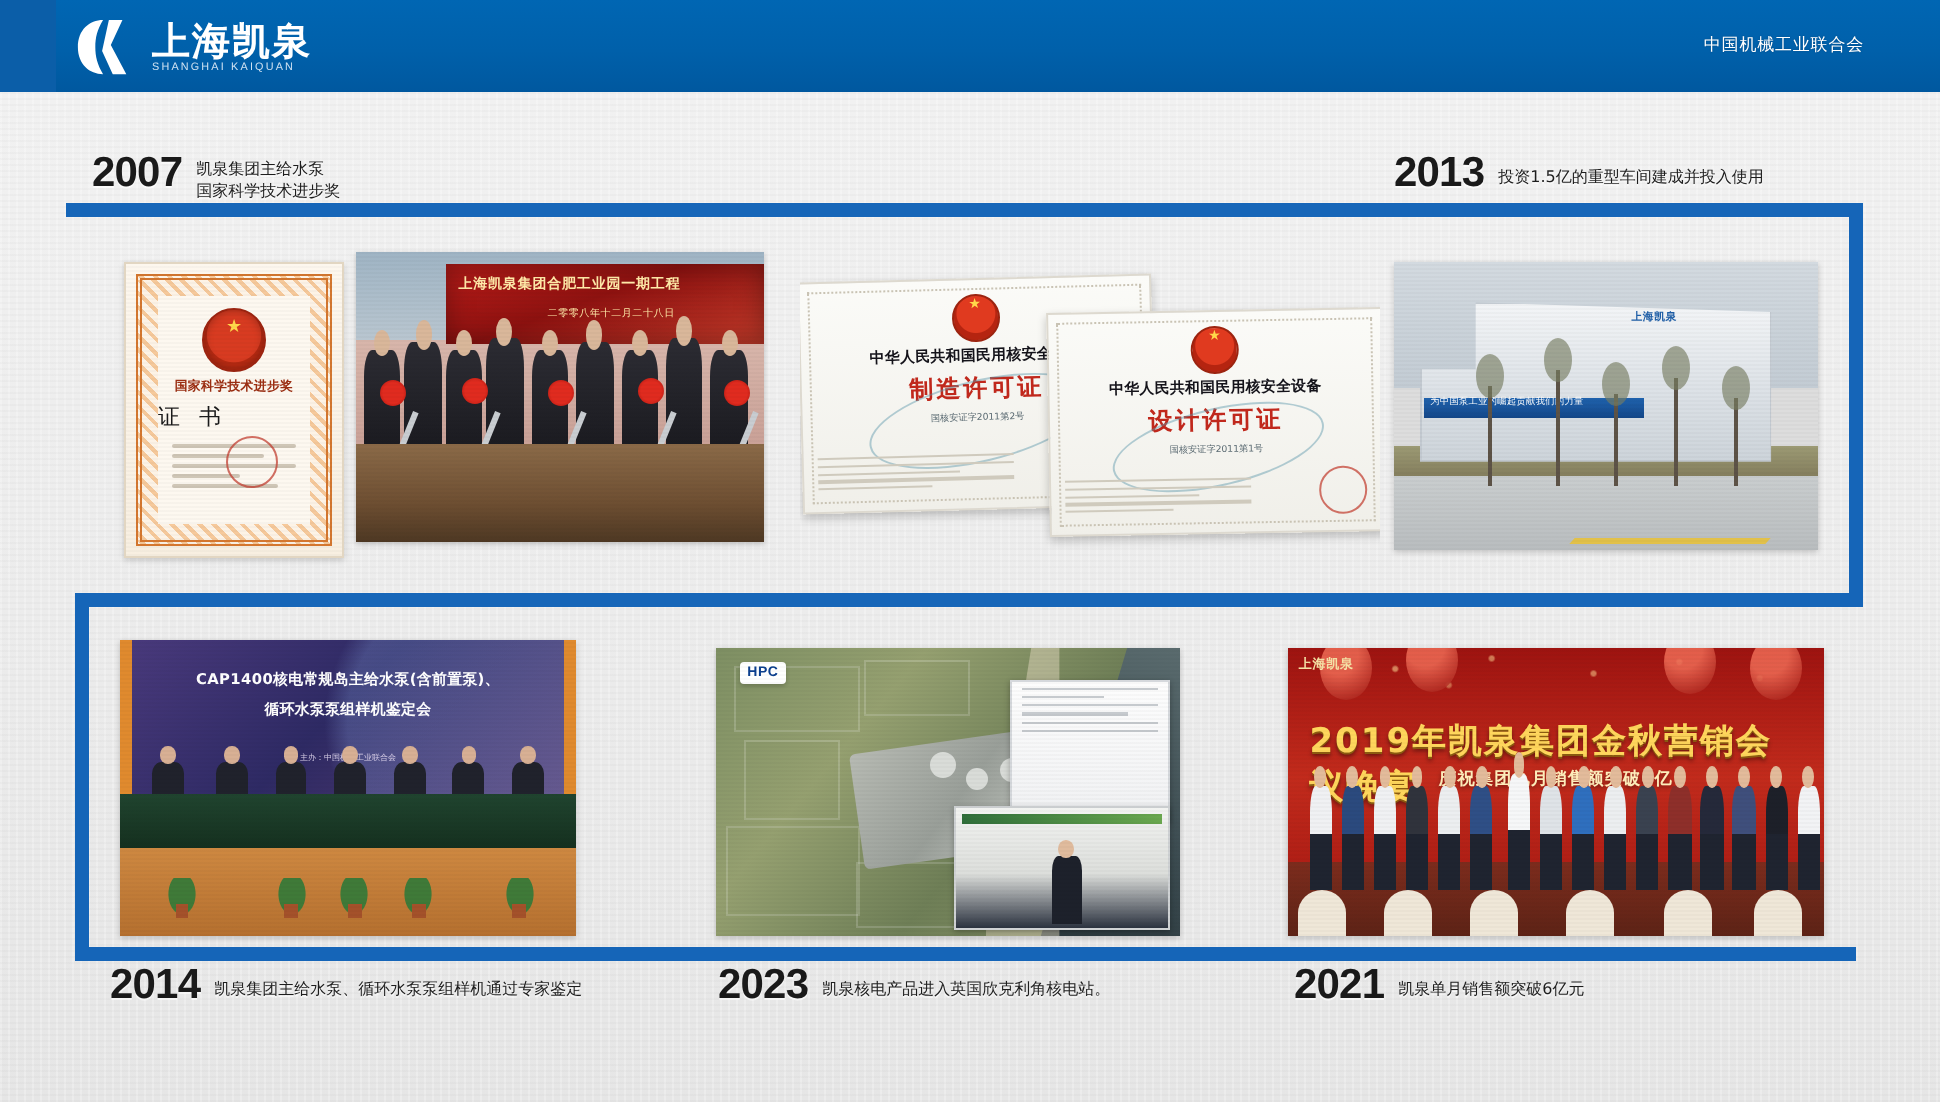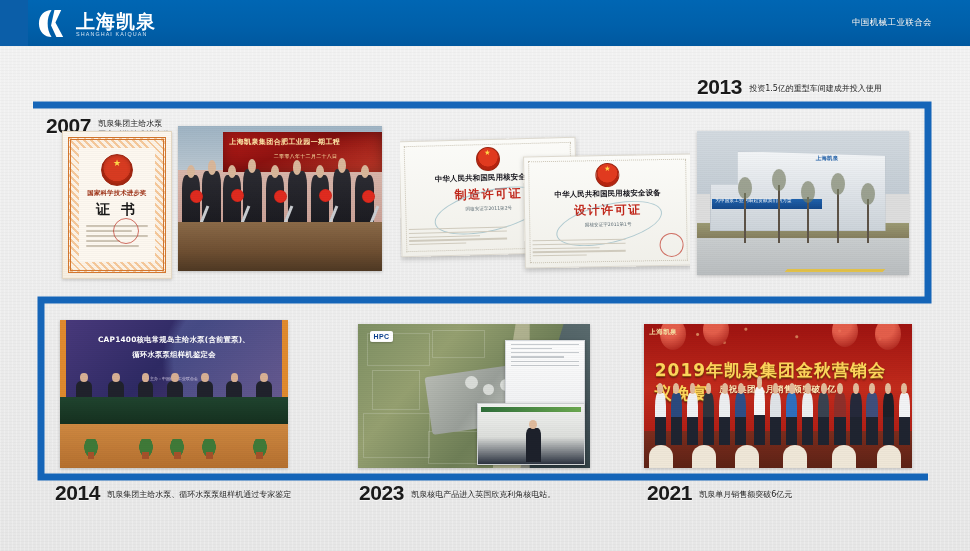--- a/index.html
+++ b/index.html
@@ -95,21 +95,21 @@
   .emblem:after{
     content:"★";position:absolute;left:0;right:0;top:3px;
     text-align:center;color:#ffd94a;font-size:9px;line-height:10px;
   }
   .c07title{
     text-align:center;font-size:6.4px;color:#9c2e12;font-weight:bold;
     letter-spacing:.2px;margin-top:2px;
     font-family:"DejaVu Sans",sans-serif;
   }
   .c07zs{
-    text-align:center;font-size:14px;color:#1a1a1a;font-weight:bold;
+    text-align:left;font-size:11px;color:#1a1a1a;font-weight:normal;
     letter-spacing:3px;margin-top:3px;
     font-family:"DejaVu Sans",sans-serif;
   }
   .c07lines{margin:6px 7px 0;}
   .c07lines i{display:block;height:1.6px;background:#cfc6b6;margin-bottom:3.5px;border-radius:1px;}
   .c07lines i:nth-child(2){width:74%;}
   .c07lines i:nth-child(4){width:55%;}
   .c07lines i:nth-child(5){width:86%;}
   .c07stamp{
     position:absolute;right:16px;bottom:18px;width:24px;height:24px;border-radius:50%;
@@ -357,21 +357,21 @@
     </div>
 
     <div class="header-slogan">中国机械工业联合会</div>
   </div>
 
   <svg class="snake" viewBox="0 0 970 551">
 
     <path d="M33 105 H928 V300 H41 V477 H928" fill="none" stroke="#1565b8" stroke-width="7" stroke-linejoin="miter"></path>
   </svg>
 
-  <div class="yeargroup" style="left:46px;top:76px;margin-top:39px;">
+  <div class="yeargroup" style="left:46px;top:76px;">
     <div class="year">2007</div>
     <div class="ydesc">
       <div>凯泉集团主给水泵</div>
       <div>国家科学技术进步奖</div>
     </div>
   </div>
 
 
 
   <div class="yeargroup" style="left:697px;top:76px;">

